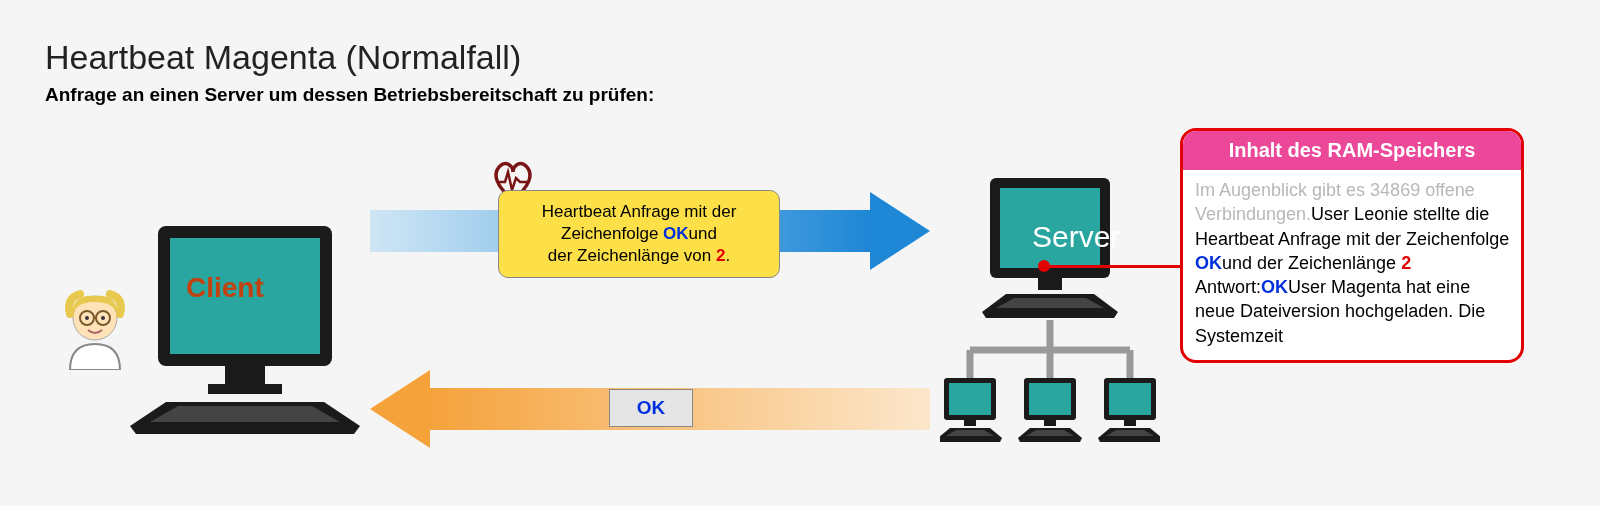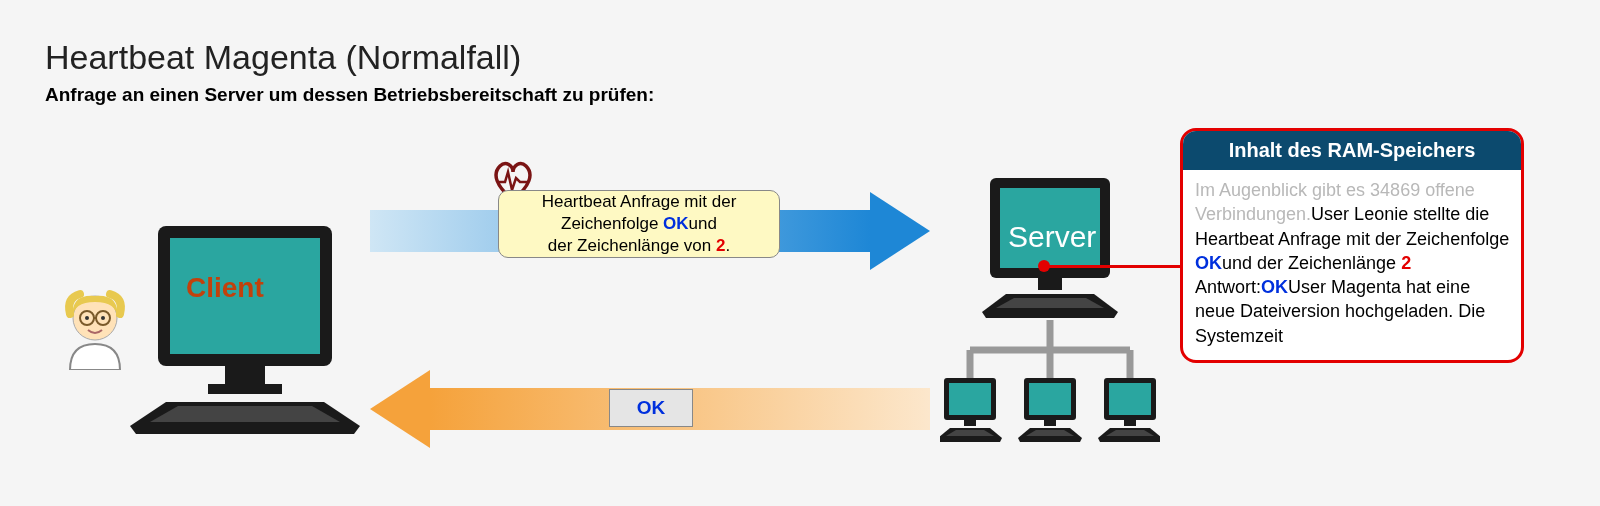--- a/index.html
+++ b/index.html
@@ -62,24 +62,24 @@
     top: 370px;
     width: 560px;
     height: 70px;
   }
   
   .request-box {
     position: absolute;
     left: 498px;
     top: 190px;
     width: 264px;
-    background: #fef9c3;
+    background: #fde047;
     border: 1px solid #888;
     border-radius: 10px;
-    padding: 0 8px;
+    padding: 10px 8px;
     text-align: center;
     font-size: 17px;
     line-height: 1.3;
   }
   .heart-icon {
     position: absolute;
     left: 490px;
     top: 160px;
   }
   
@@ -98,38 +98,38 @@
     line-height: 36px;
   }
   
   .server-block {
     position: absolute;
     left: 940px;
     top: 178px;
   }
   .server-label {
     position: absolute;
-    left: 1008px;
+    left: 1032px;
     top: 220px;
     color: #fff;
     font-size: 30px;
   }
   
   .ram-box {
     position: absolute;
     left: 1180px;
     top: 128px;
     width: 338px;
     border: 3px solid #e30000;
     border-radius: 16px;
     background: #fff;
     overflow: hidden;
   }
   .ram-header {
-    background: #0c4a6e;
+    background: #ec4899;
     color: #fff;
     font-weight: bold;
     text-align: center;
     font-size: 20px;
     padding: 8px 4px;
   }
   .ram-body {
     padding: 8px 6px 12px 12px;
     font-size: 18px;
     line-height: 1.35;

